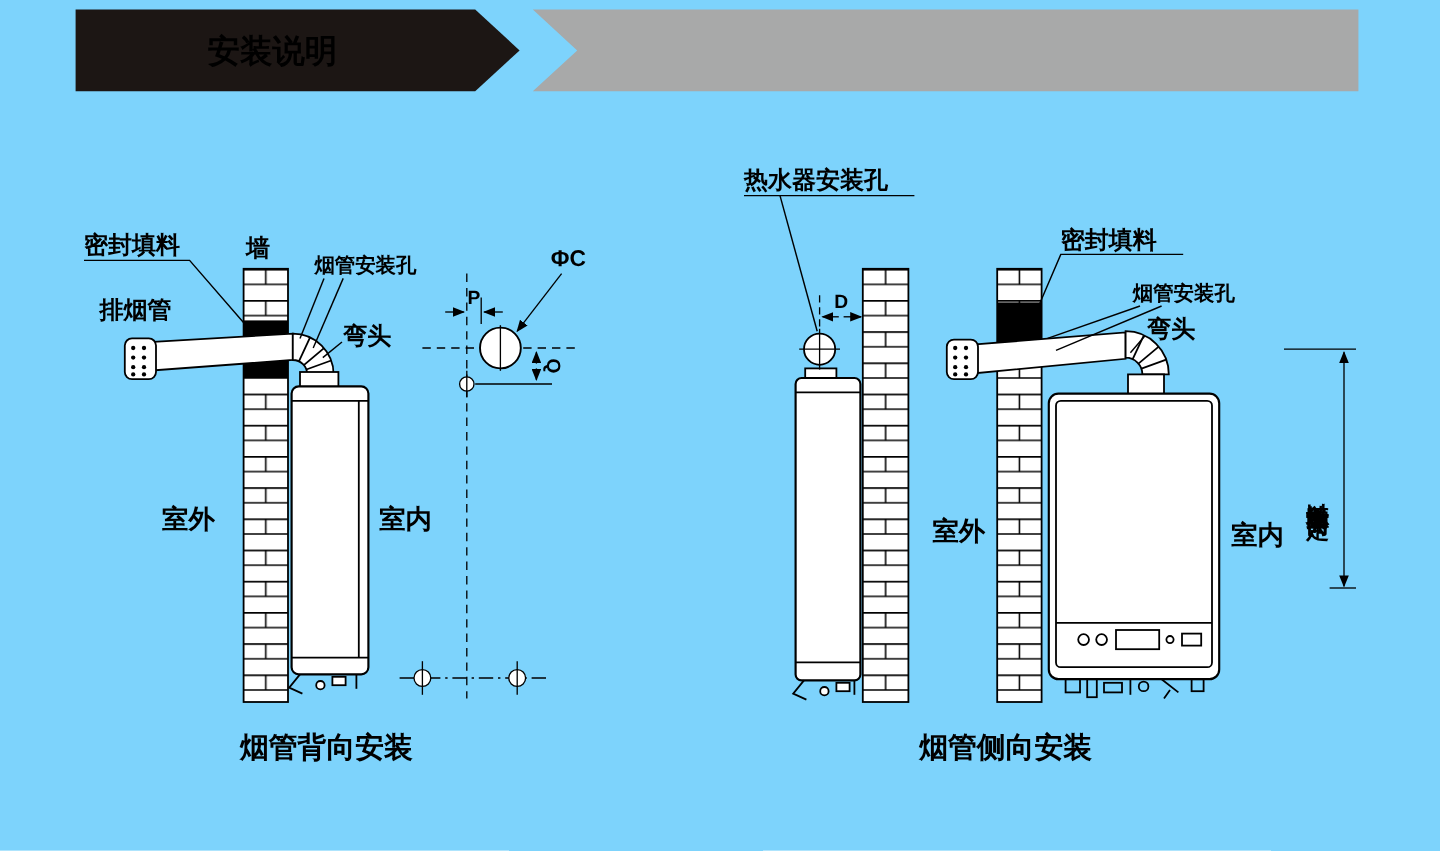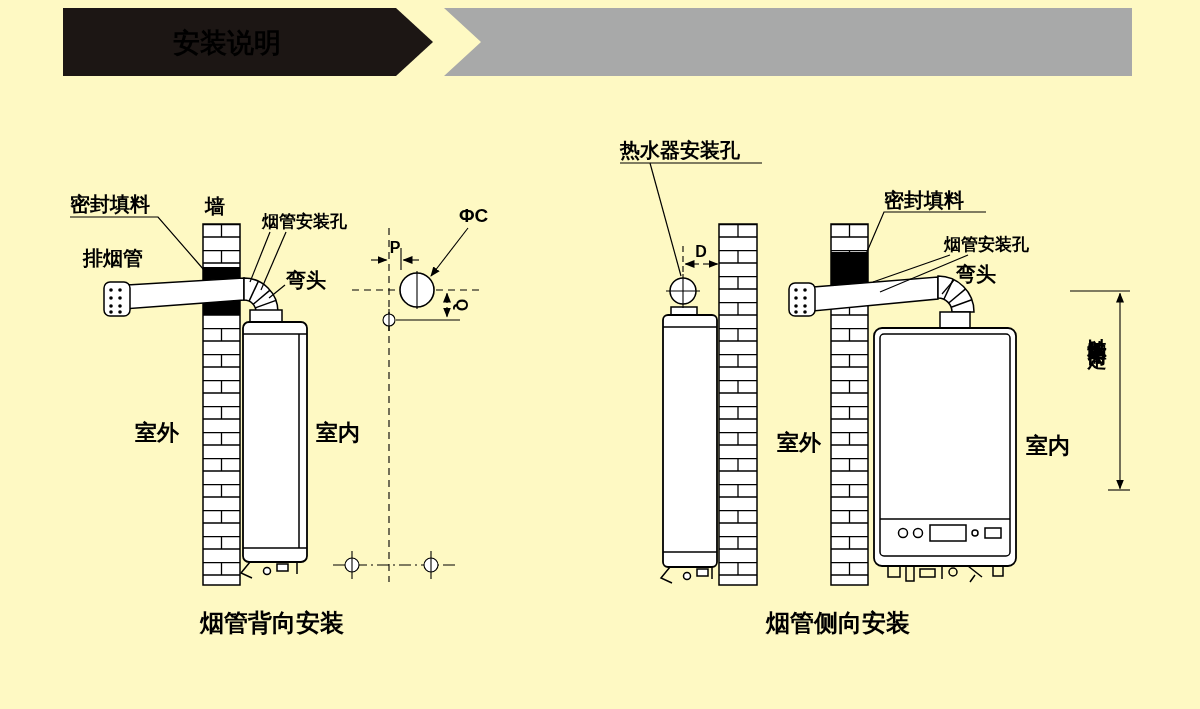--- a/index.html
+++ b/index.html
@@ -1,17 +1,17 @@
 <!DOCTYPE html>
 <html><head>
 <meta charset="utf-8">
 <style>
   html,body{margin:0;padding:0;background:#fff;}
-  .page{position:relative;width:1200px;height:709px;background:#fef9c3;overflow:hidden;
-        font-family:"Liberation Sans",sans-serif;}
+  .page{position:relative;width:1200px;height:709px;background:#7dd3fc;overflow:hidden;
+        font-family:"Liberation Sans",sans-serif;text-align:center;}
   .layer{position:absolute;left:0;top:0;}
   svg text{font-family:"Liberation Sans",sans-serif;font-weight:bold;fill:#000;stroke:none;}
   .vtext{position:absolute;left:1084px;top:322px;height:176px;width:26px;
          writing-mode:vertical-rl;text-orientation:upright;
          font-size:19px;font-weight:bold;color:#000;letter-spacing:2px;
          font-family:"Liberation Sans",sans-serif;}
 </style>
 </head>
 <body>
 

